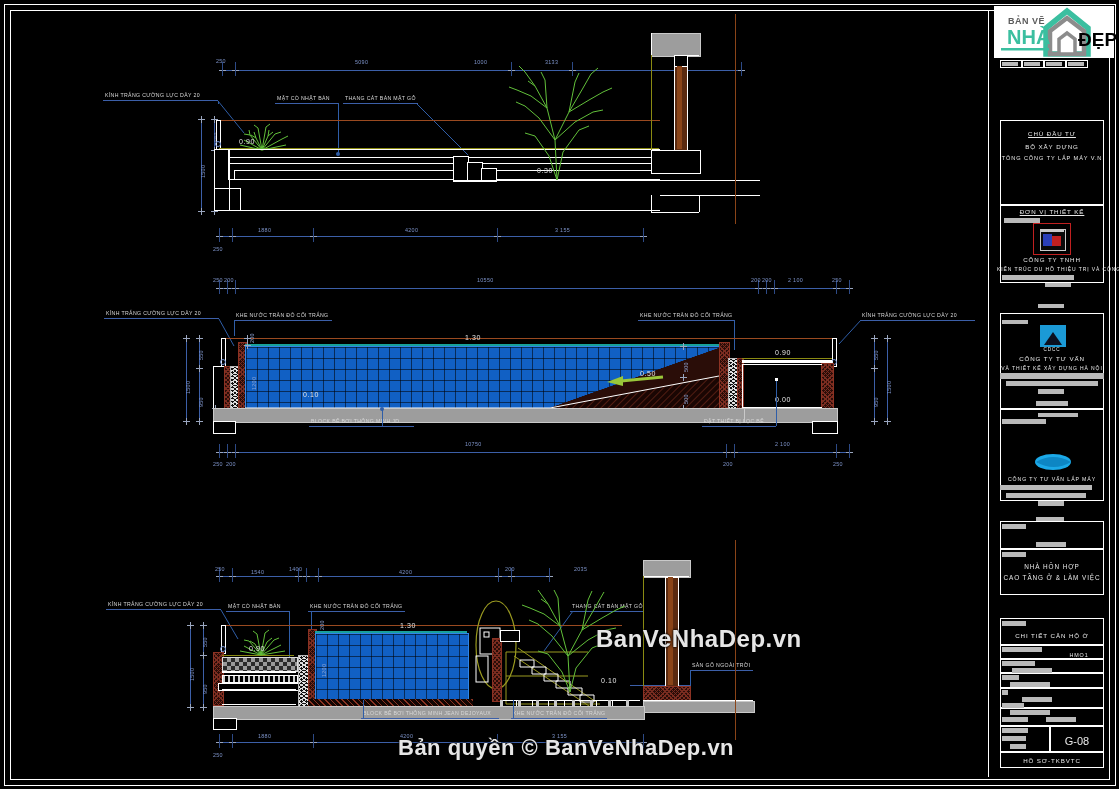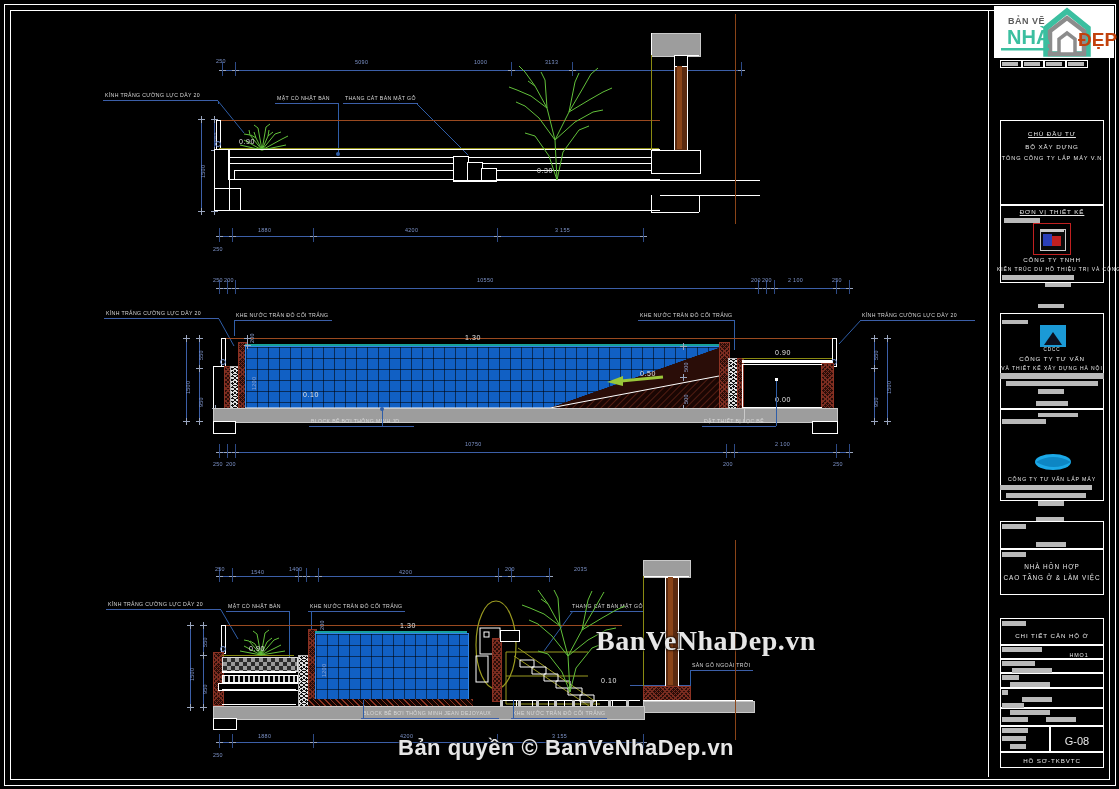--- a/index.html
+++ b/index.html
@@ -79,21 +79,21 @@
   <div class="logoBox">
     <svg viewBox="0 0 240 104" width="120" height="52">
       <rect x="0" y="0" width="240" height="104" fill="#ffffff"></rect>
       <path d="M104 96 L104 44 L146 10 L188 44 L188 96 Z" fill="none" stroke="#3bbfa0" stroke-width="11"></path>
       <path d="M112 96 L112 50 L146 24 L180 50 L180 96 Z" fill="none" stroke="#8c8c8c" stroke-width="9"></path>
       <path d="M130 96 L130 66 L146 54 L162 66 L162 96 Z" fill="#ffffff" stroke="#8c8c8c" stroke-width="7"></path>
       <rect x="14" y="84" width="96" height="5" fill="#3bbfa0"></rect>
     </svg>
     <div style="position:absolute;left:14px;top:10px;color:#5c5c5c;font-size:9px;font-weight:bold;letter-spacing:.5px;">BẢN VẼ</div>
     <div style="position:absolute;left:13px;top:21px;color:#3bbfa0;font-size:20px;font-weight:bold;letter-spacing:0px;line-height:20px;">NHÀ</div>
-    <div style="position:absolute;left:84px;top:24px;color:#c2410c;font-size:19px;font-weight:bold;line-height:19px;">ĐẸP</div>
+    <div style="position:absolute;left:84px;top:24px;color:#000000;font-size:19px;font-weight:bold;line-height:19px;">ĐẸP</div>
   </div>
 
   <div class="v">
 
     <div class="dimline" style="left:222px;top:70px;width:520px;"></div>
     <div class="tick" style="left:219px;top:67px;"></div>
     <div class="tick" style="left:232px;top:67px;"></div>
     <div class="tick" style="left:508px;top:67px;"></div>
     <div class="tick" style="left:569px;top:67px;"></div>
     <div class="tick" style="left:738px;top:67px;"></div>
@@ -545,21 +545,21 @@
     <div class="extline" style="left:232px;top:734px;height:14px;"></div>
     <div class="extline" style="left:313px;top:734px;height:14px;"></div>
     <div class="extline" style="left:497px;top:734px;height:14px;"></div>
     <div class="extline" style="left:643px;top:734px;height:14px;"></div>
     <div class="dimtxt" style="left:258px;top:733px;">1880</div>
     <div class="dimtxt" style="left:400px;top:733px;">4200</div>
     <div class="dimtxt" style="left:552px;top:733px;">3 155</div>
     <div class="dimtxt" style="left:213px;top:752px;">250</div>
   </div>
 
-  <div class="wm" style="left:596px;top:625px;font-size:28px;font-family:Liberation Serif, serif;">BanVeNhaDep.vn</div>
+  <div class="wm" style="left:596px;top:625px;font-size:24px;">BanVeNhaDep.vn</div>
   <div class="wm" style="left:398px;top:735px;font-size:22px;">Bản quyền © BanVeNhaDep.vn</div>
 
   <div class="v">
 
     <div class="tbCell" style="left:1000px;top:60px;width:22px;height:8px;"></div>
     <div class="tbCell" style="left:1022px;top:60px;width:22px;height:8px;"></div>
     <div class="tbCell" style="left:1044px;top:60px;width:22px;height:8px;"></div>
     <div class="tbCell" style="left:1066px;top:60px;width:22px;height:8px;"></div>
     <div class="greyBar" style="left:1002px;top:62px;width:16px;height:4px;"></div>
     <div class="greyBar" style="left:1024px;top:62px;width:16px;height:4px;"></div>

